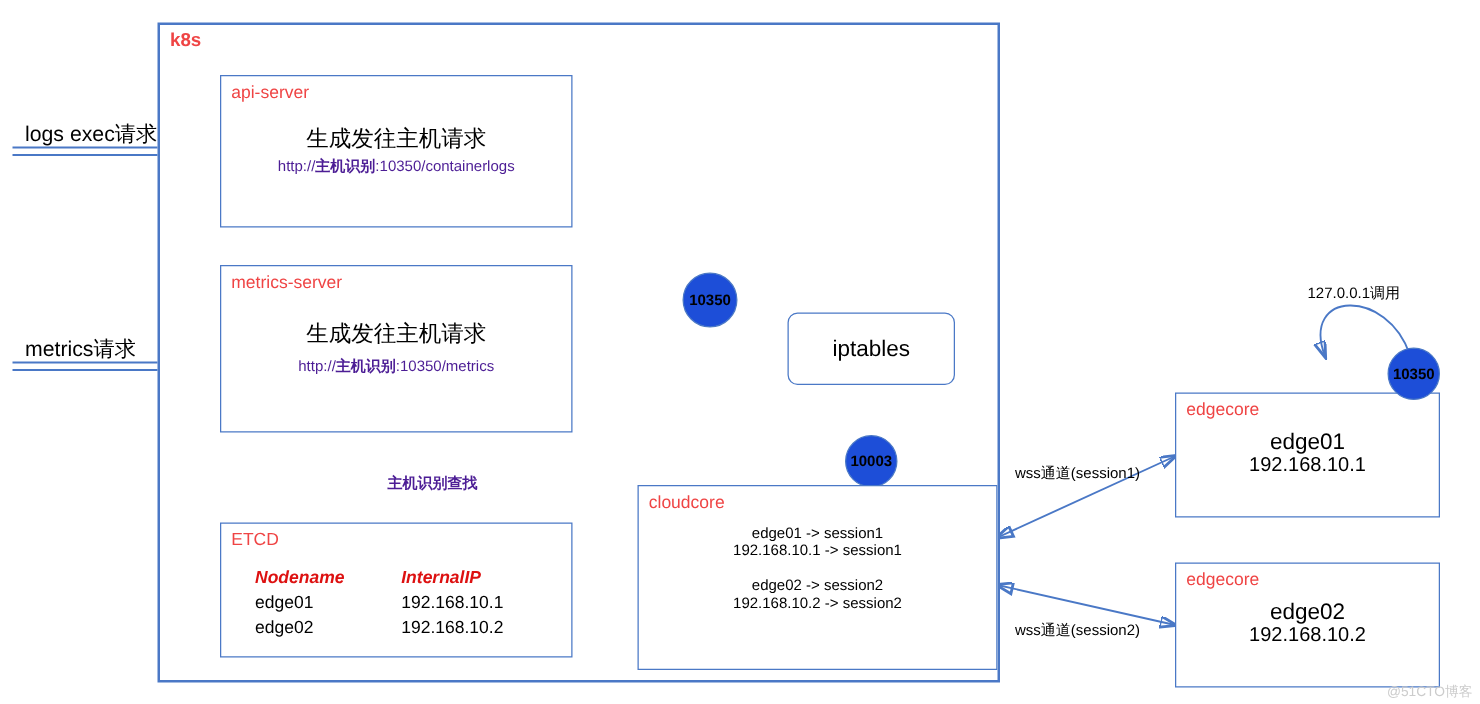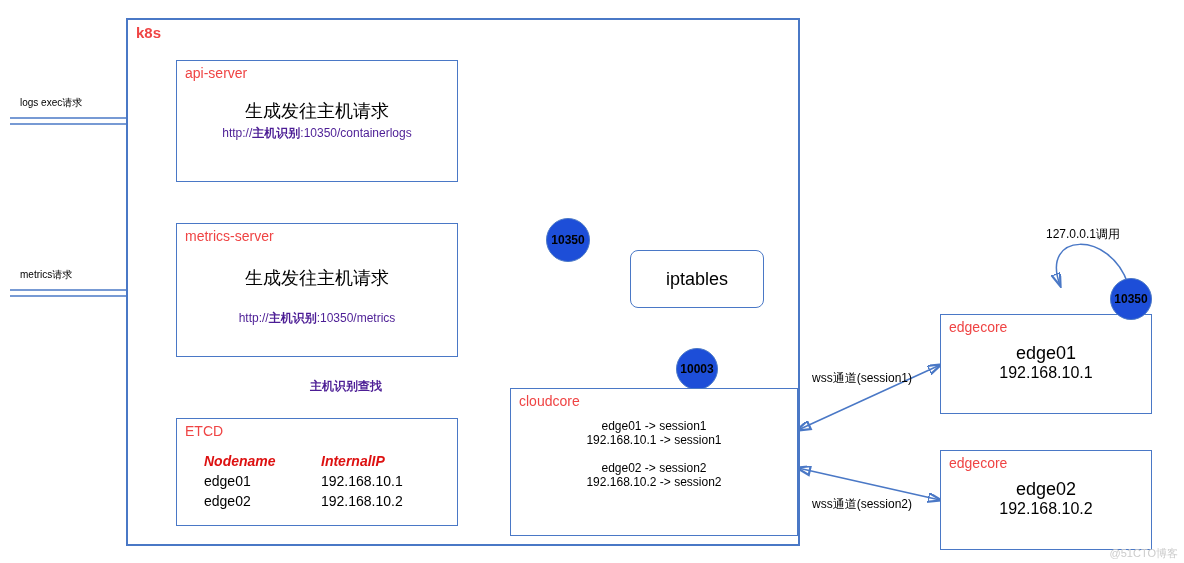--- a/index.html
+++ b/index.html
@@ -1,19 +1,19 @@
 <!DOCTYPE html>
 <html><head>
 <meta charset="utf-8">
 <style>
   html,body{margin:0;padding:0;font-family:"Microsoft YaHei",Arial,sans-serif;background:#fff}
   .stage{position:relative;width:1184px;height:563px;background:#fff;overflow:hidden}
   .box{position:absolute;border:1.5px solid #4a78c6;background:#fff}
   .box-title{color:#ef4444;font-size:14px;padding:4px 8px 0 8px}
-  .txt{position:absolute;font-size:10px;color:#000}
+  .txt{position:absolute;font-size:17px;color:#000}
   .small{font-size:12px}
   .red{color:#4c1d95}
   .boxheading{font-size:18px;text-align:center}
   .circle{position:absolute;border:1.5px solid #4a78c6;border-radius:50%;background:#1d4ed8;display:flex;align-items:center;justify-content:center;font-size:12px;font-weight:bold}
   .roundbox{position:absolute;border:1.5px solid #4a78c6;border-radius:8px;background:#fff;display:flex;align-items:center;justify-content:center;font-size:18px}
   .watermark{position:absolute;right:6px;bottom:2px;font-size:11px;color:#ccc}
   svg{position:absolute;left:0;top:0;overflow:visible}
   line,path,polyline{stroke:#4a78c6;stroke-width:1.5;fill:none}
   .redline{stroke:#d11}
   .etcd-table{position:absolute;left:196px;top:450px;width:250px;font-size:14px}
@@ -68,24 +68,24 @@
 </div>
 
 <div class="box" style="left:176px;top:60px;width:280px;height:120px">
   <div class="box-title">api-server</div>
   <div class="boxheading" style="margin-top:18px">生成发往主机请求</div>
   <div class="txt small red" style="position:static;text-align:center;margin-top:2px">
     <span>http://</span><b>主机识别</b><span>:10350/containerlogs</span>
   </div>
 </div>
 
-<div class="box" style="left:176px;top:223px;width:280px;height:132px">
+<div class="box" style="left:176px;top:212px;width:280px;height:132px">
   <div class="box-title">metrics-server</div>
   <div class="boxheading" style="margin-top:22px">生成发往主机请求</div>
-  <div class="txt small red" style="position:static;text-align:center;margin-top:20px">
+  <div class="txt small red" style="position:static;text-align:center;margin-top:6px">
     <span>http://</span><b>主机识别</b><span>:10350/metrics</span>
   </div>
 </div>
 
 <div class="txt small red" style="left:310px;top:378px;font-weight:bold">主机识别查找</div>
 
 <div class="box" style="left:176px;top:418px;width:280px;height:106px">
   <div class="box-title" style="font-weight:normal">ETCD</div>
 </div>
 <table class="etcd-table">

